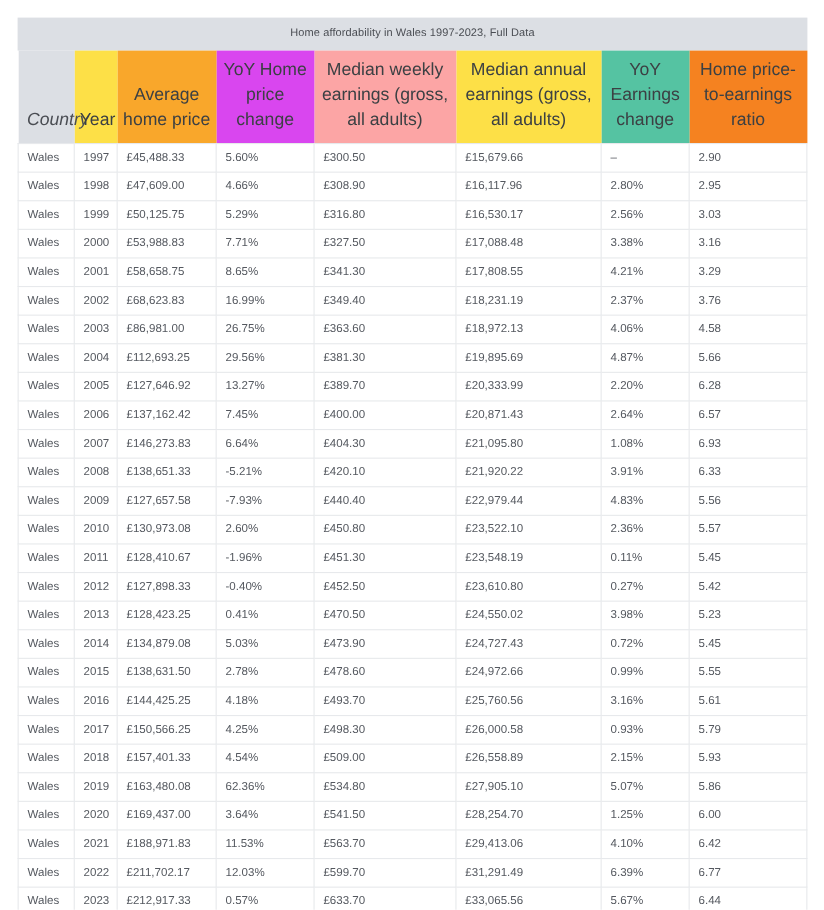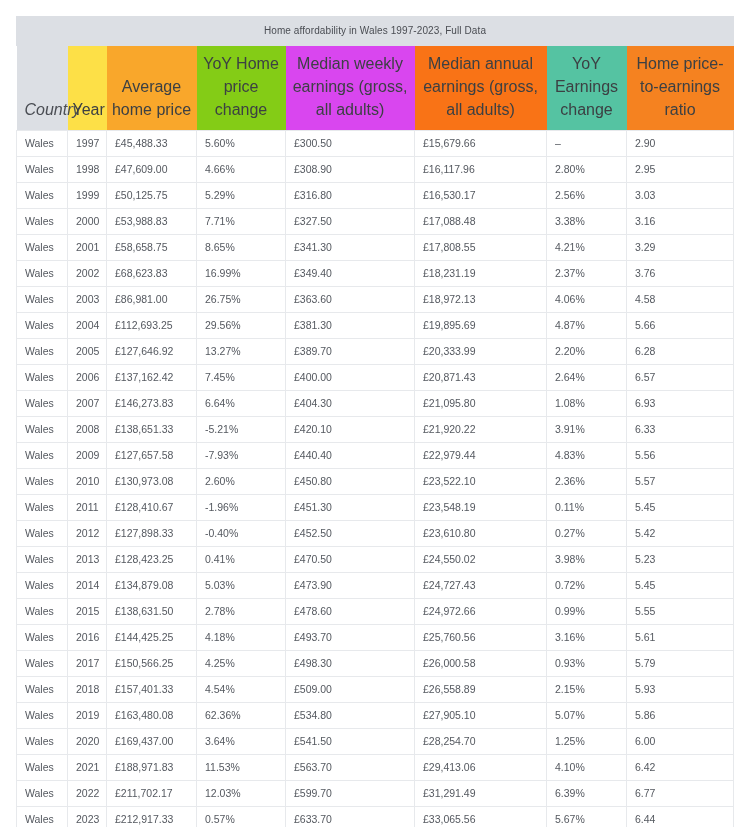--- a/index.html
+++ b/index.html
@@ -49,23 +49,23 @@
   }
   th.col-country {
     background: #dcdfe4;
     text-align: left;
     padding-left: 8px;
     color: #4a4d53;
     font-style: italic;
   }
   th.col-year        { background: #fde047; }
   th.col-avgprice    { background: #f9a72b; }
-  th.col-yoyprice    { background: #84cc16; }
-  th.col-weekly      { background: #d946ef; }
-  th.col-annual      { background: #f97316; }
+  th.col-yoyprice    { background: #d946ef; }
+  th.col-weekly      { background: #fca5a5; }
+  th.col-annual      { background: #fde047; }
   th.col-yoyearnings { background: #55c3a2; text-align: center; }
   th.col-ratio       { background: #f58220; margin-top: 44px; }
 
   tbody td {
     border: 1px solid #e7e9ec;
     padding: 6px 6px 6px 8px;
     font-size: 10.5px;
     color: #54585f;
     height: 26px;
     box-sizing: border-box;

